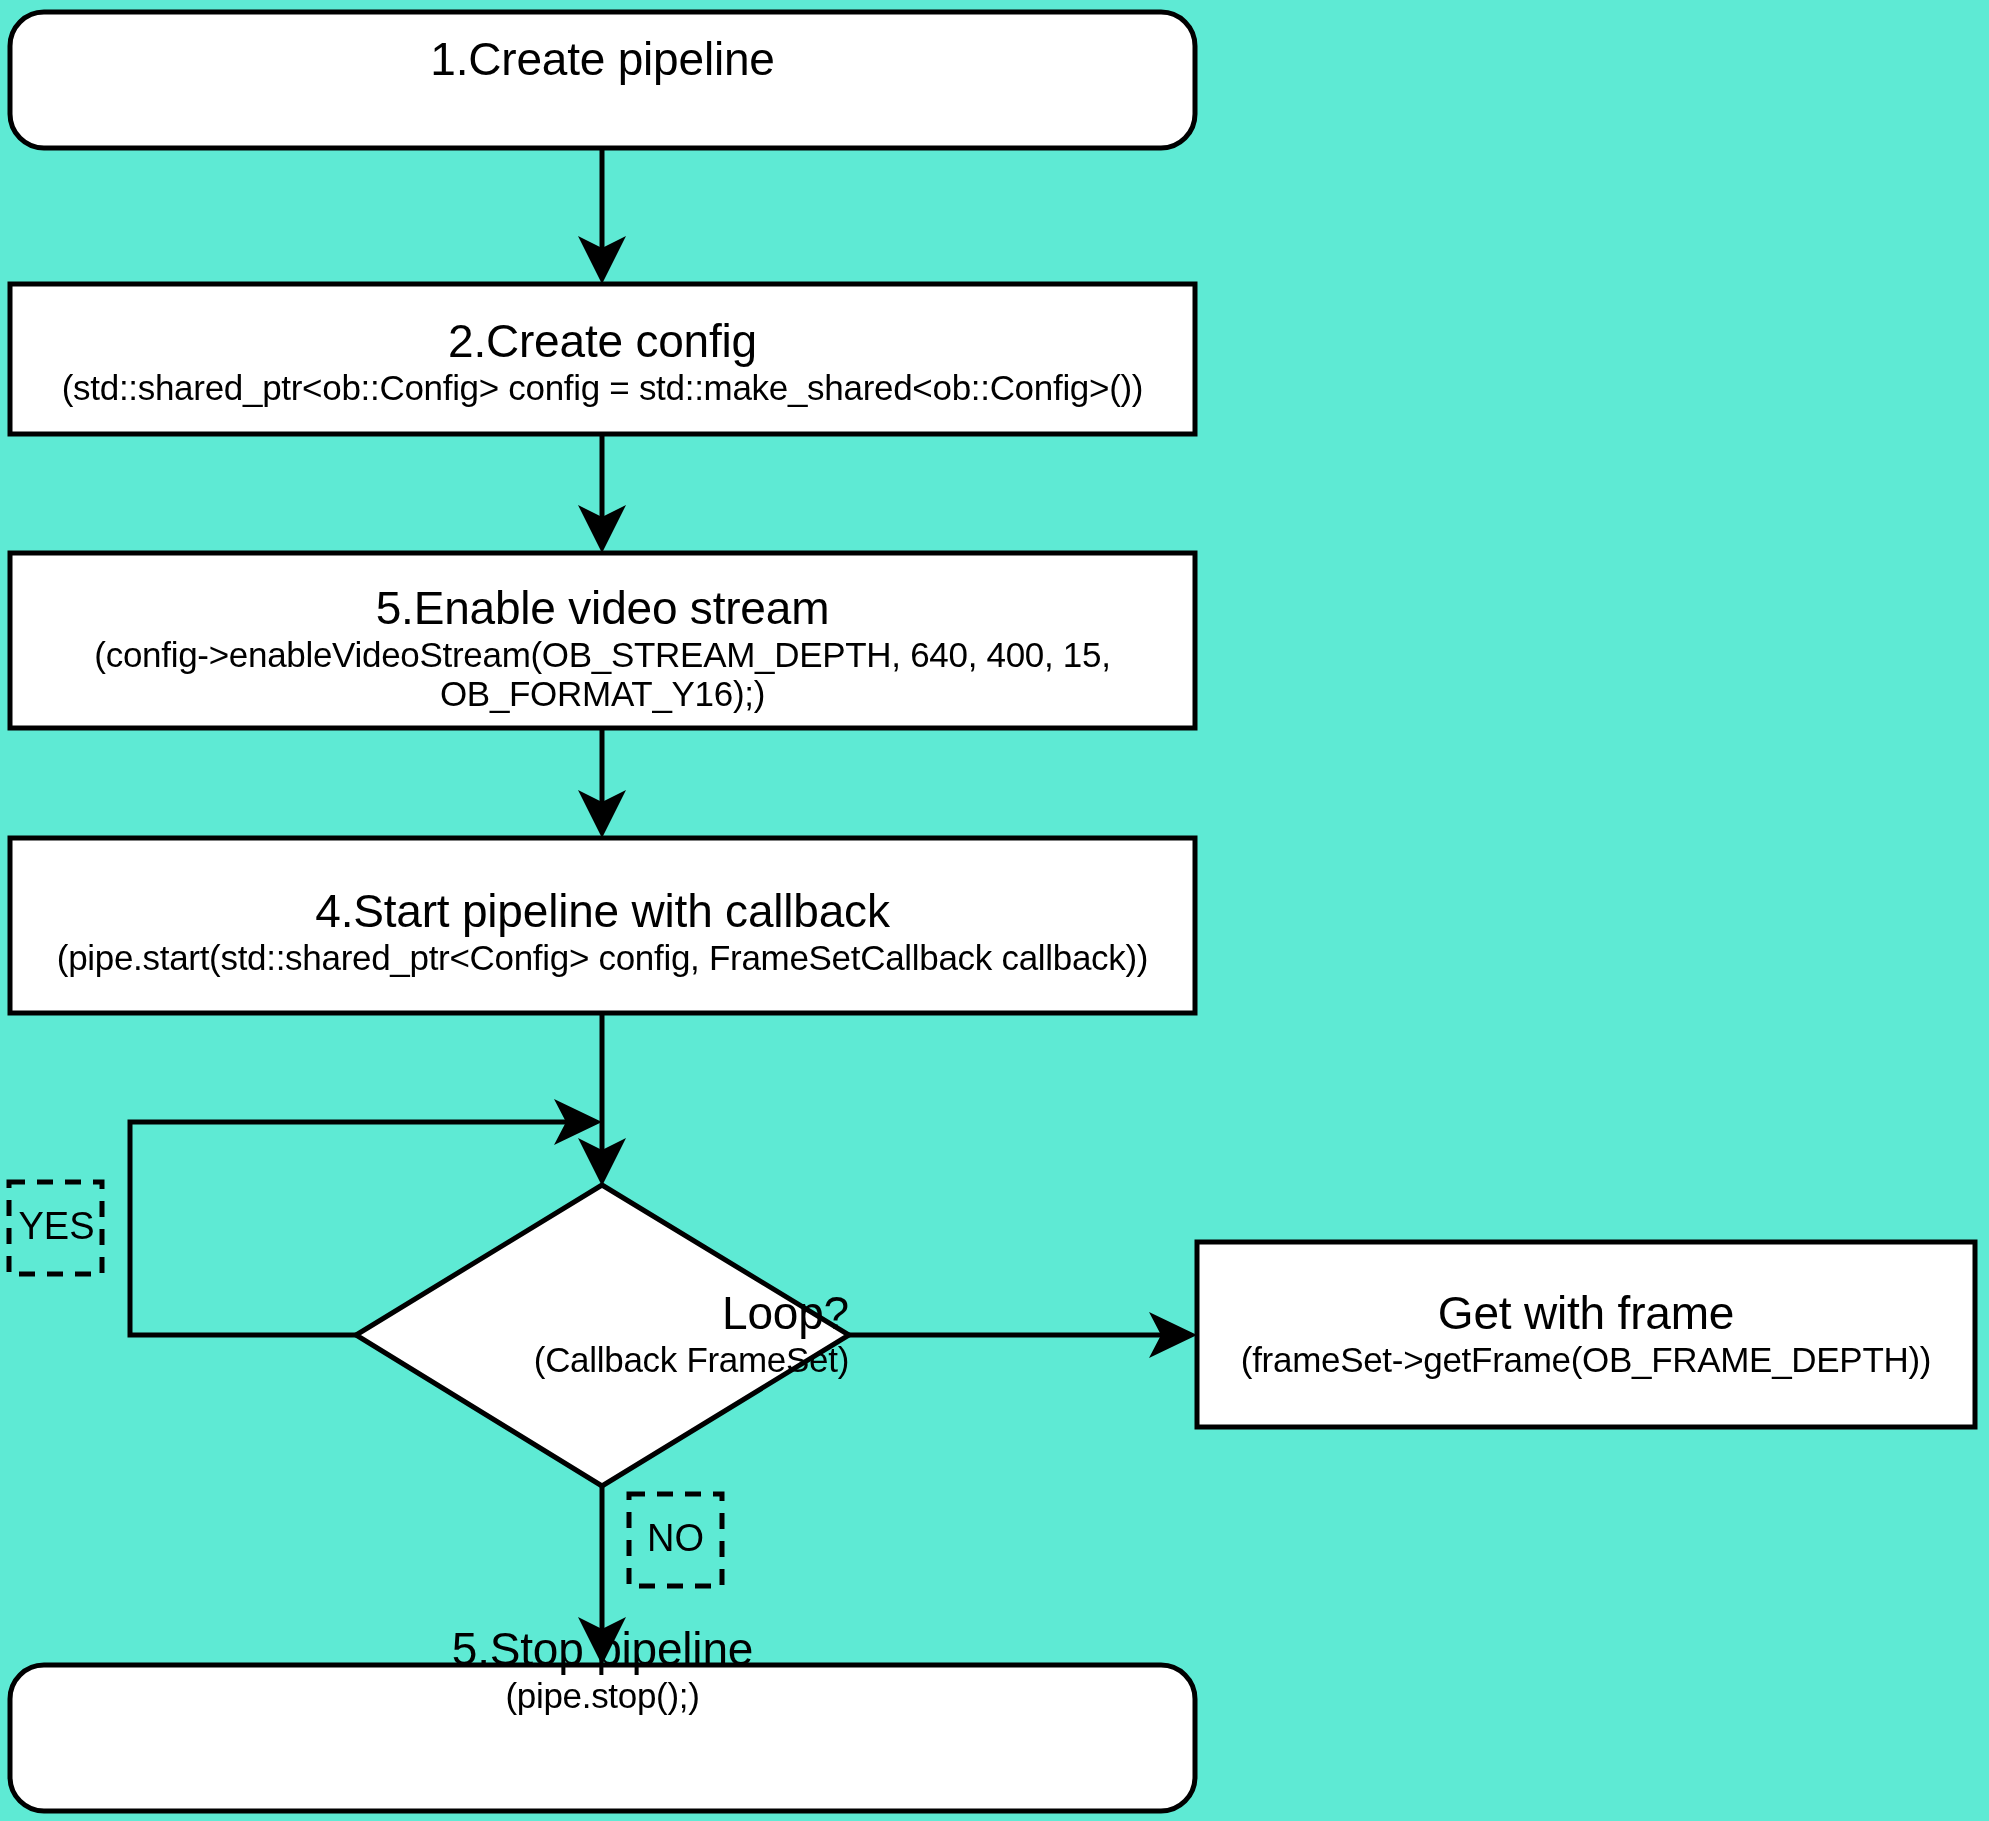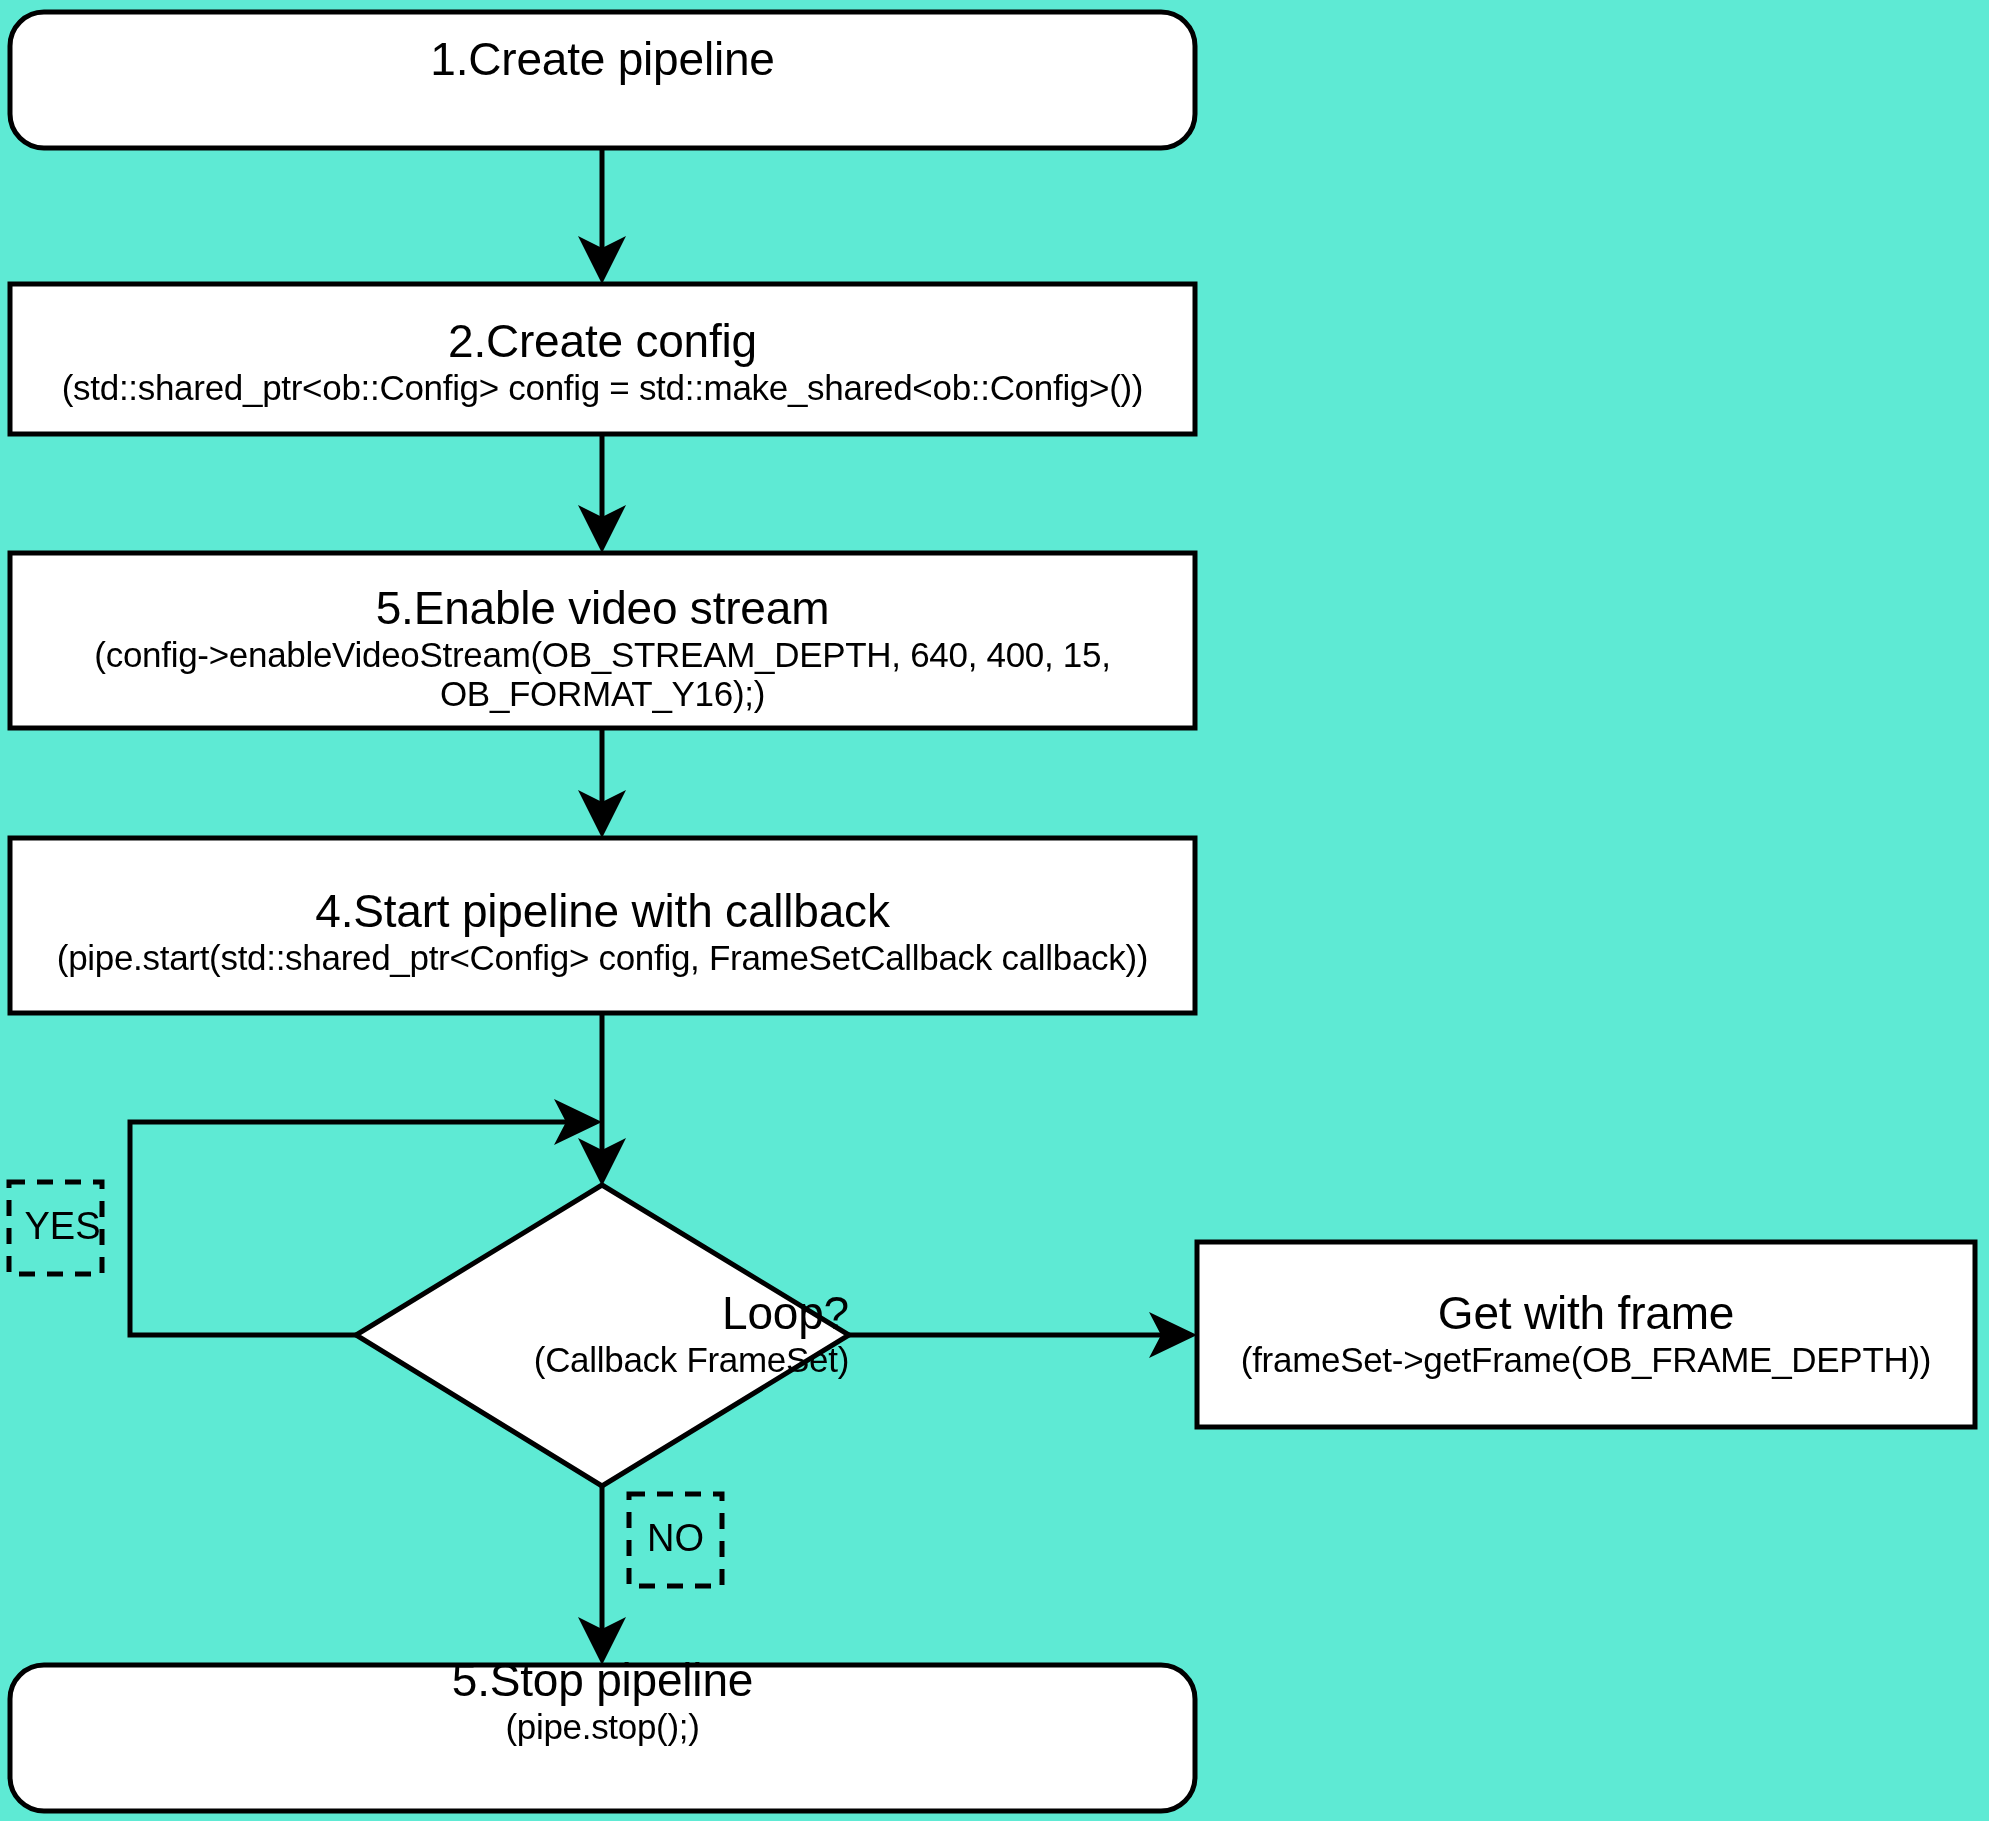--- a/index.html
+++ b/index.html
@@ -158,22 +158,22 @@
   <div class="node-text" style="left:352px; top:1288px; width:497px;text-align:right;">
     <div class="title-line">Loop?</div>
     <div class="sub-line">(Callback FrameSet)</div>
   </div>
 
   <div class="node-text" style="left:1197px; top:1288px; width:778px;">
     <div class="title-line">Get with frame</div>
     <div class="sub-line">(frameSet-&gt;getFrame(OB_FRAME_DEPTH))</div>
   </div>
 
-  <div class="node-text" style="left:10px; top:1624px; width:1185px;margin-top:31px;">
+  <div class="node-text" style="left:10px; top:1624px; width:1185px;">
     <div class="title-line">5.Stop pipeline</div>
     <div class="sub-line">(pipe.stop();)</div>
   </div>
 
-  <div class="edge-label" style="left:16px; top:1205px; width:93px;">YES</div>
+  <div class="edge-label" style="left:10px; top:1205px; width:93px;">YES</div>
 
   <div class="edge-label" style="left:629px; top:1517px; width:93px;">NO</div>
 
 </div>
 
 </body></html>

